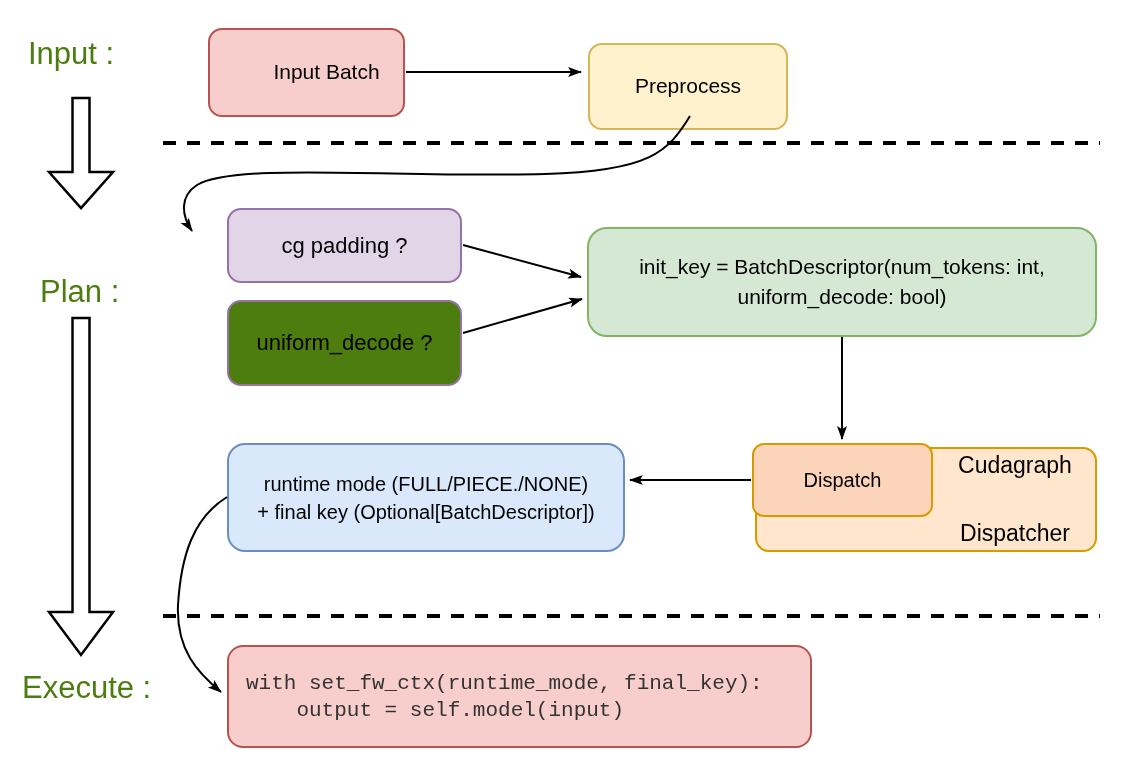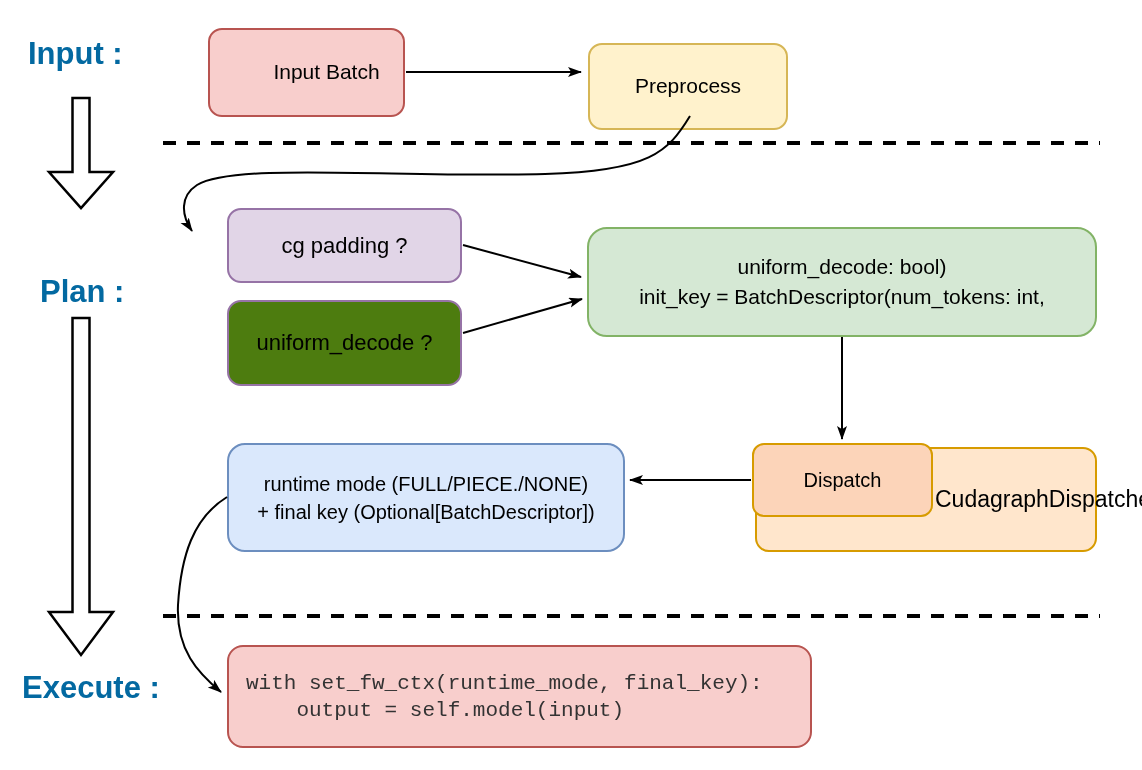--- a/index.html
+++ b/index.html
@@ -7,23 +7,23 @@
     position: relative;
     width: 1142px;
     height: 770px;
     background: #ffffff;
     font-family: "Liberation Sans", sans-serif;
     overflow: hidden;
     color: #000;
   }
   .section-label {
     position: absolute;
-    font-weight: bold;
+    font-weight: normal;
     font-size: 31px;
-    color: #0369a1;
+    color: #4d7c0f;
     white-space: nowrap;
   }
   .label-input   { left: 28px;  top: 36px;  }
   .label-plan    { left: 40px;  top: 238px; margin-top: 36px; }
   .label-execute { left: 22px;  top: 670px; }
 
   .node {
     position: absolute;
     box-sizing: border-box;
     display: flex;
@@ -58,21 +58,21 @@
     left: 587px; top: 227px; width: 510px; height: 110px;
     background: #d5e8d4; border: 2px solid #82b366; border-radius: 20px;
     font-size: 21px; line-height: 30px;
   }
   .n-cudagraph-outer {
     left: 755px; top: 447px; width: 342px; height: 105px;
     background: #ffe6cc; border: 2px solid #d79b00; border-radius: 14px;
   }
   .n-cudagraph-outer .outer-text {
     position: absolute; left: 178px; right: 0; top: 0; bottom: 0;
-    display: flex; flex-direction: row; align-items: center; justify-content: flex-start;
+    display: flex; flex-direction: column; align-items: center; justify-content: space-between;
     font-size: 23px; line-height: 33px;
   }
   .n-dispatch {
     left: 752px; top: 443px; width: 181px; height: 74px;
     background: #fcd4b9; border: 2px solid #d79b00; border-radius: 12px;
     font-size: 20px;
   }
   .n-runtime-mode {
     left: 227px; top: 443px; width: 398px; height: 109px;
     background: #dae8fc; border: 2px solid #6c8ebf; border-radius: 18px;
@@ -111,22 +111,22 @@
 
   <div class="node n-cg-padding">
     <span>cg padding ?</span>
   </div>
 
   <div class="node n-uniform-decode">
     <span>uniform_decode ?</span>
   </div>
 
   <div class="node n-init-key">
+    <span>init_key = BatchDescriptor(num_tokens: int,</span>
     <span>uniform_decode: bool)</span>
-    <span>init_key = BatchDescriptor(num_tokens: int,</span>
   </div>
 
   <div class="node n-cudagraph-outer">
     <div class="outer-text">
       <span>Cudagraph</span>
       <span>Dispatcher</span>
     </div>
   </div>
 
   <div class="node n-dispatch">

